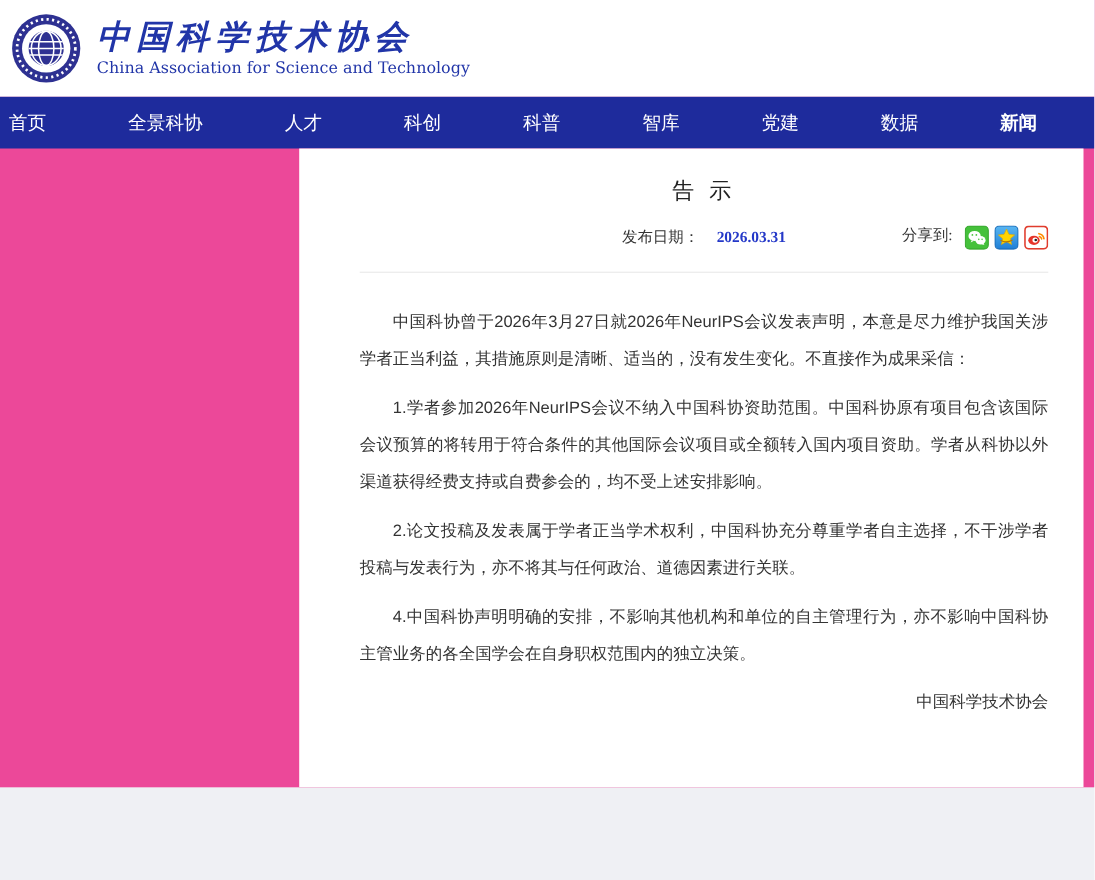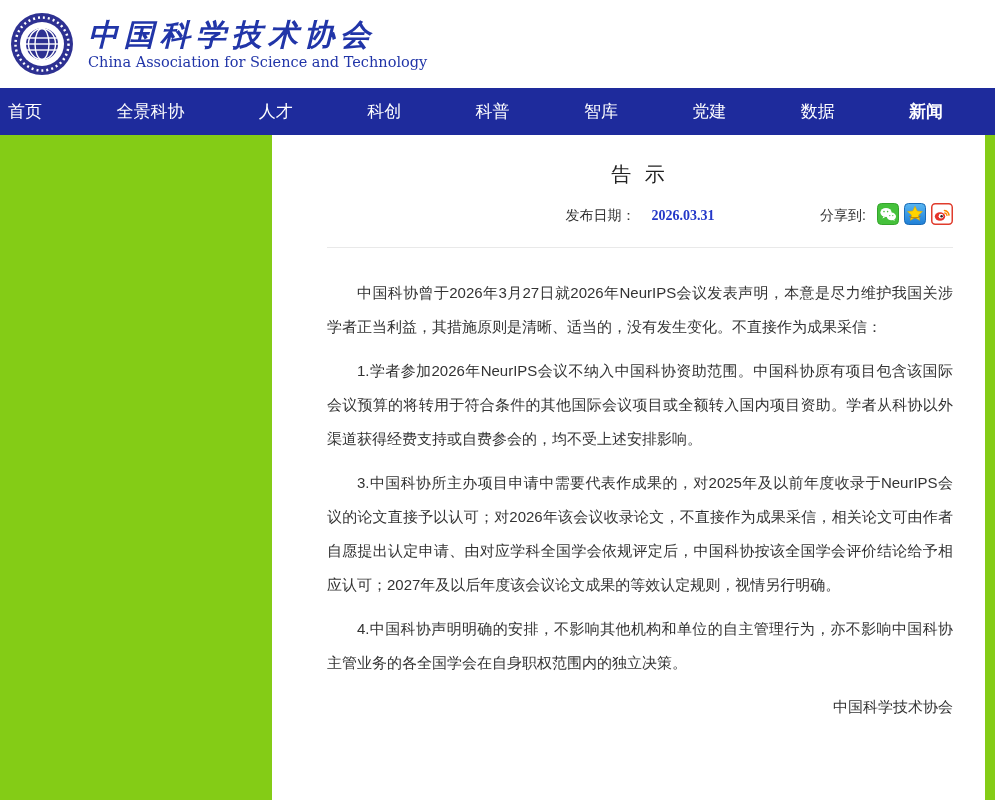--- a/index.html
+++ b/index.html
@@ -2,23 +2,23 @@
 <html><head>
 <meta charset="utf-8">
 <style>
   html,body{margin:0;padding:0;}
   body{
     font-family:"Liberation Sans","DejaVu Sans",sans-serif;
     background:#eff0f4;
   }
   .page{
     position:relative;
-    width:995px;height:800px;
+    width:995px;height:716px;
     overflow:hidden;
-    background:#84cc16;
+    background:#ec4899;
   }
   
   .header{
     height:88px;
     background:#ffffff;
     display:flex;
     align-items:center;
     padding-left:10px;
     box-sizing:border-box;
   }
@@ -87,22 +87,23 @@
   .meta-center{
     text-align:center;
     line-height:24px;
   }
   .date-label{color:#333333;}
   .date-value{color:#2438c8;font-weight:bold;margin-left:16px;font-family:Liberation Serif, serif;}
   .share{
     position:absolute;
     right:0;top:0;
     display:flex;
-    align-items:flex-start;
+    align-items:flex-end;
     line-height:24px;
+    font-family:Liberation Serif, serif;
   }
   .share-label{font-size:14px;color:#333333;margin-right:6px;}
   .share-icon{width:22px;height:22px;margin-left:5px;cursor:pointer;display:inline-block;}
   .divider{
     border:none;
     border-top:1px solid #e9e9e9;
     margin:20px 0 0 0;
   }
   .article-body{
     margin-top:28px;
@@ -202,21 +203,21 @@
             <path d="M13.8 10 A3 3 0 0 1 16 12.3" fill="none" stroke="#ff8a00" stroke-width="1.4" stroke-linecap="round"></path>
           </svg>
         </div>
       </div>
 
       <hr class="divider">
 
       <div class="article-body">
         <p>中国科协曾于2026年3月27日就2026年NeurIPS会议发表声明，本意是尽力维护我国关涉学者正当利益，其措施原则是清晰、适当的，没有发生变化。不直接作为成果采信：</p>
         <p>1.学者参加2026年NeurIPS会议不纳入中国科协资助范围。中国科协原有项目包含该国际会议预算的将转用于符合条件的其他国际会议项目或全额转入国内项目资助。学者从科协以外渠道获得经费支持或自费参会的，均不受上述安排影响。</p>
-        <p>3.中国科协所主办项目申请中需要代表作成果的，对2025年及以前年度收录于NeurIPS会议的论文直接予以认可；对2026年该会议收录论文，不直接作为成果采信，相关论文可由作者自愿提出认定申请、由对应学科全国学会依规评定后，中国科协按该全国学会评价结论给予相应认可；2027年及以后年度该会议论文成果的等效认定规则，视情另行明确。</p>
+        <p>2.论文投稿及发表属于学者正当学术权利，中国科协充分尊重学者自主选择，不干涉学者投稿与发表行为，亦不将其与任何政治、道德因素进行关联。</p>
         <p>4.中国科协声明明确的安排，不影响其他机构和单位的自主管理行为，亦不影响中国科协主管业务的各全国学会在自身职权范围内的独立决策。</p>
         <div class="signature">中国科学技术协会</div>
       </div>
 
     </div>
   </div>
 
 </div>
 
 </body></html>

